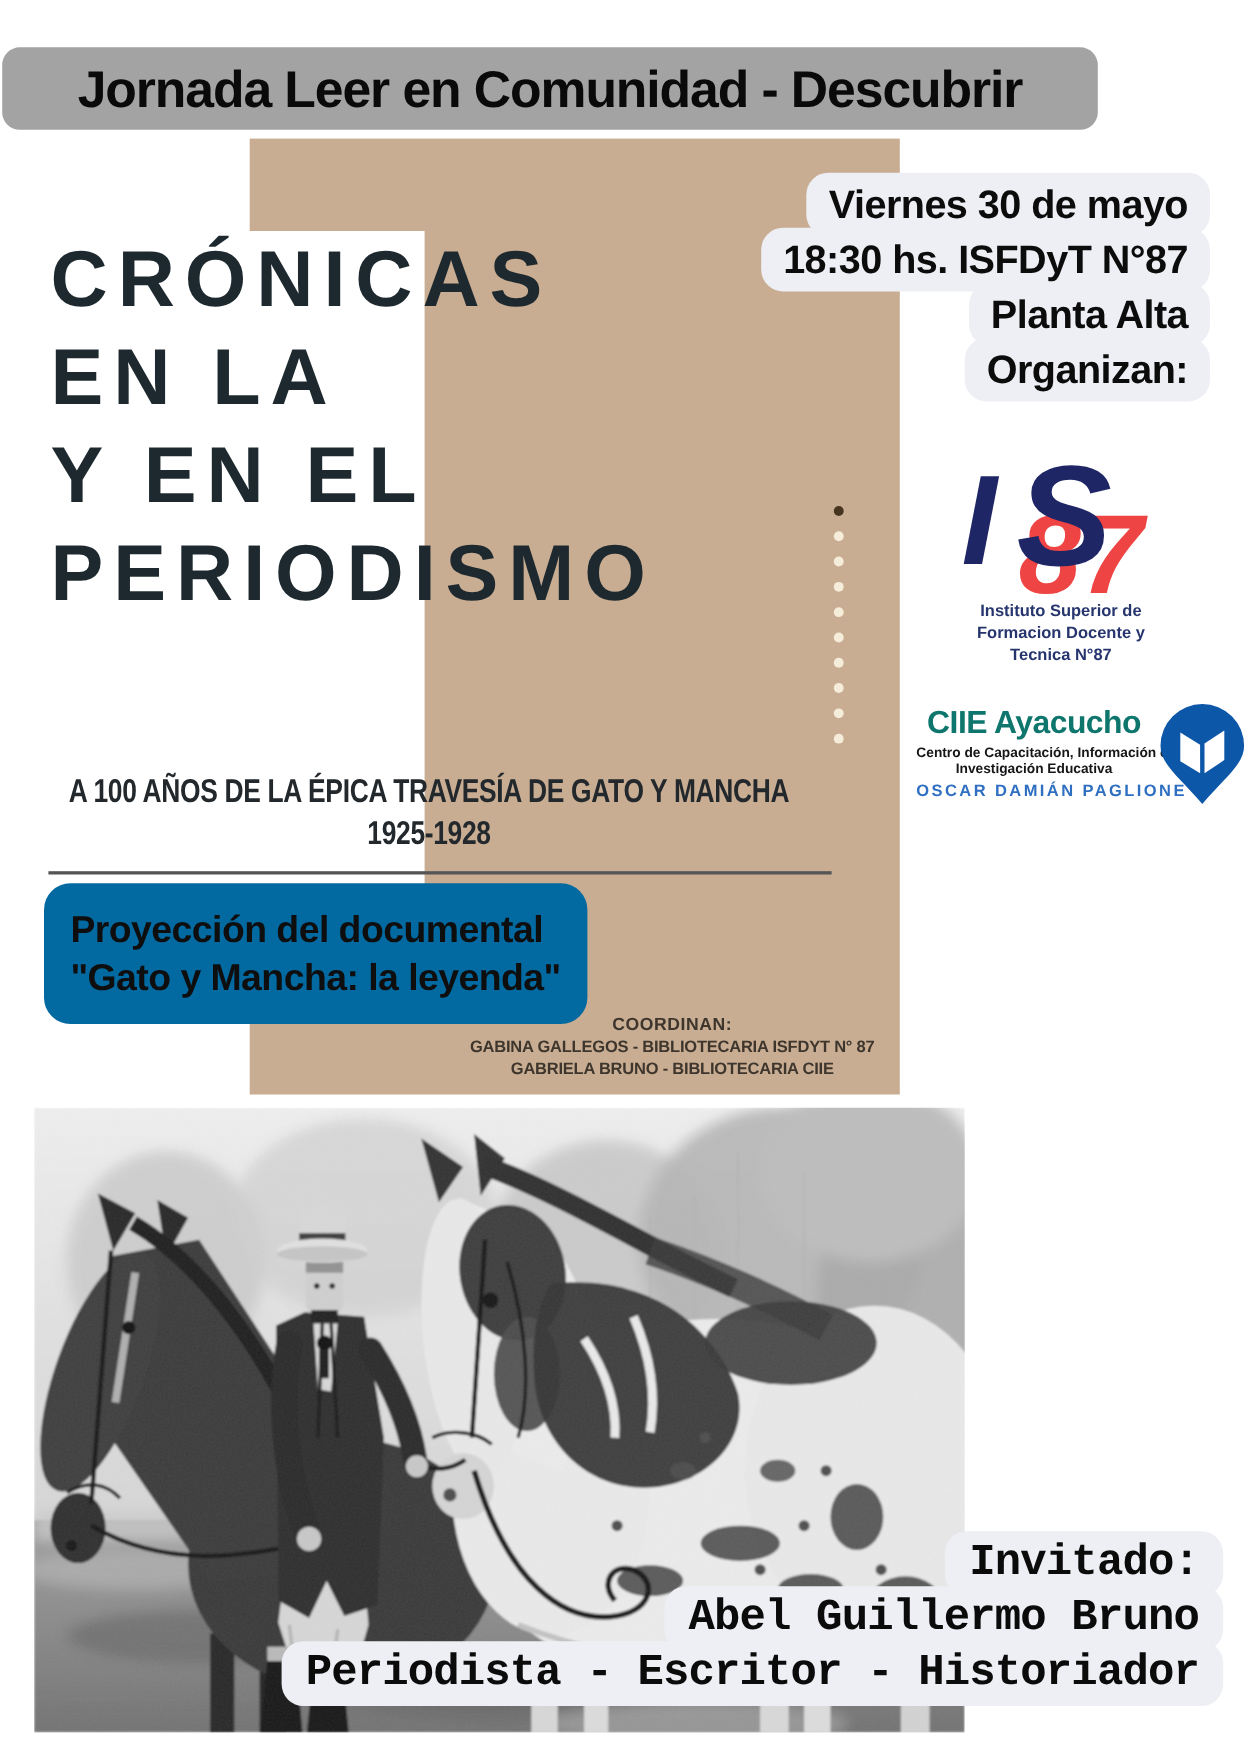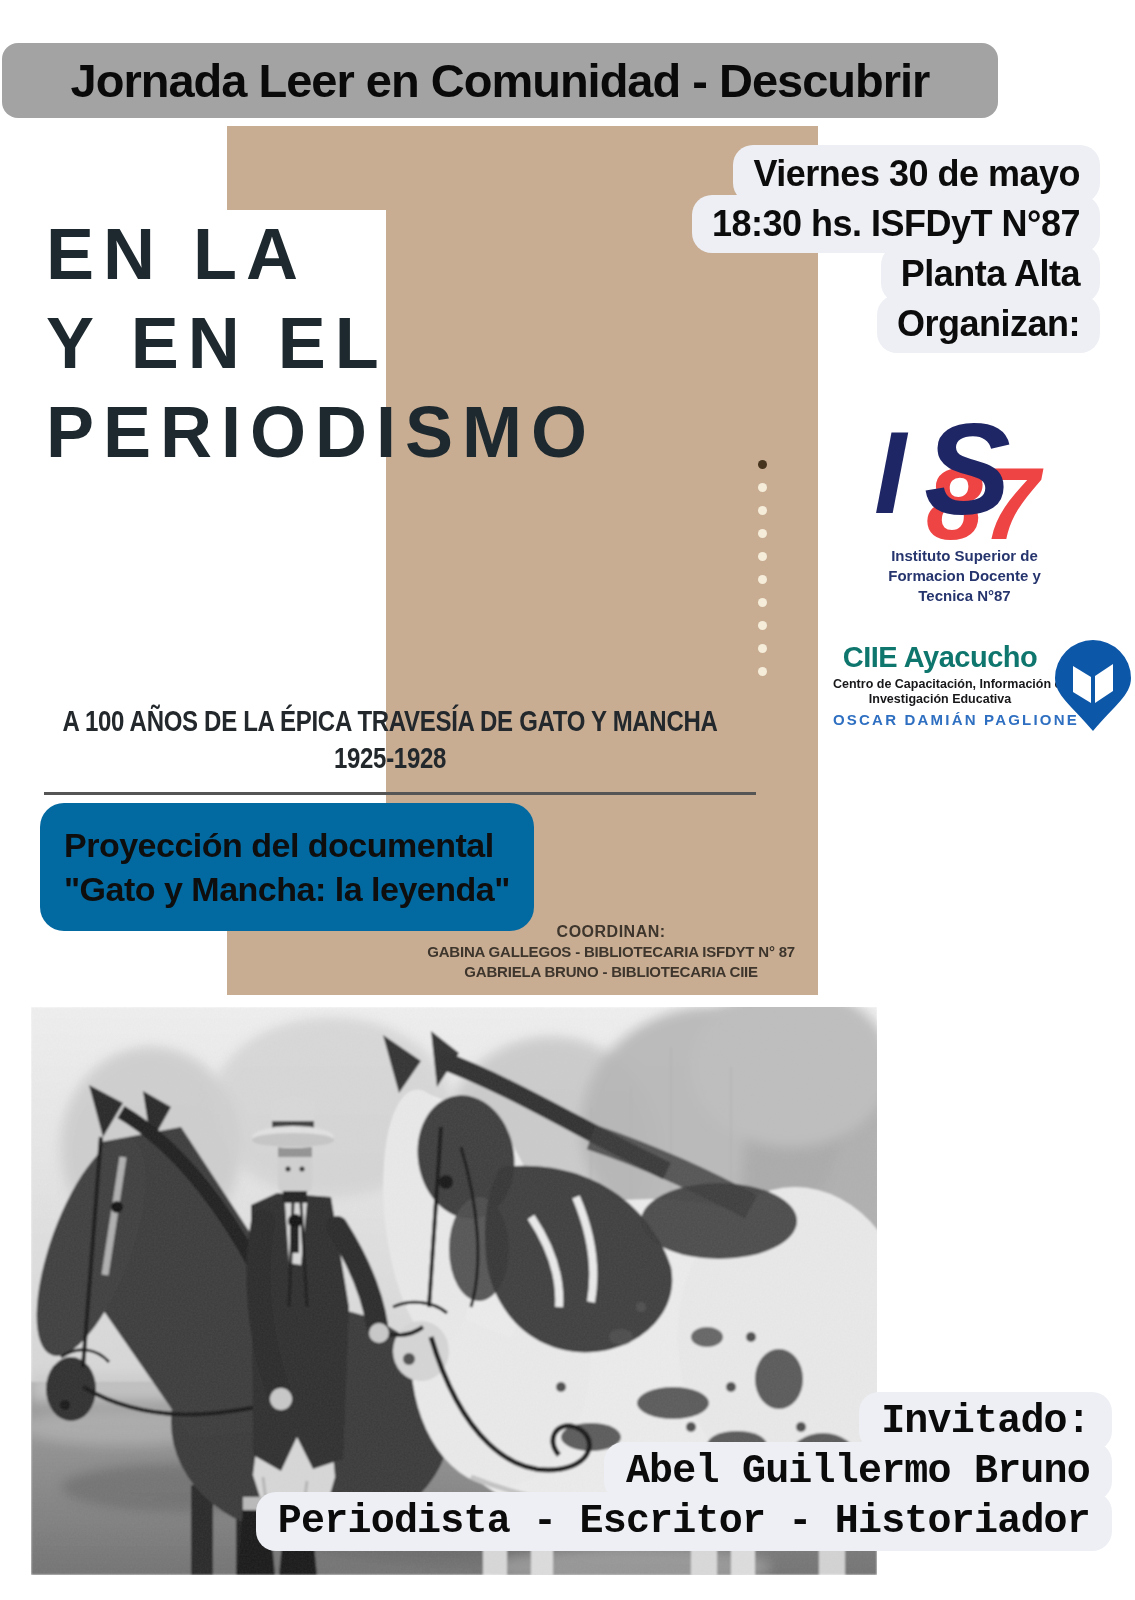--- a/index.html
+++ b/index.html
@@ -20,21 +20,21 @@
     display:flex; align-items:center; justify-content:center;
   }
   .banner-title { font-size:47px; font-weight:800; letter-spacing:-1px; color:#0a0a0a; white-space:nowrap; }
 
   
   .date-box { position:absolute; top:145px; right:35px; z-index:5; display:flex; flex-direction:column; align-items:flex-end; }
   .date-box .line {
     background:#edeff4; border-radius:20px; padding:8px 20px; margin-top:-8px;
     font-size:36px; font-weight:800; letter-spacing:-0.5px; color:#0c0c0c; white-space:nowrap;
   }
-  .date-box .line:first-child { margin-top:0; }
+  .date-box .line:first-child { margin-top:12px; }
 
   
   .main-title { position:absolute; left:46px; top:210px; z-index:3; color:#1d292e; }
   .main-title .t-line { font-size:72px; font-weight:700; letter-spacing:9px; line-height:89px; white-space:nowrap; }
 
   
   .subtitle {
     position:absolute; left:40px; top:702px; width:700px; z-index:3; text-align:center;
     color:#23282c; font-weight:700; font-size:24px; line-height:30px; letter-spacing:-0.3px;
     transform:scaleY(1.25); transform-origin:top center; white-space:nowrap;
@@ -98,20 +98,21 @@
   </div>
 
   <div class="date-box">
     <span class="line">Viernes 30 de mayo</span>
     <span class="line">18:30 hs. ISFDyT N°87</span>
     <span class="line">Planta Alta</span>
     <span class="line">Organizan:</span>
   </div>
 
   <div class="main-title">
+    <div class="t-line">CRÓNICAS</div>
     <div class="t-line">EN LA</div>
     <div class="t-line">Y EN EL</div>
     <div class="t-line">PERIODISMO</div>
   </div>
 
   <div class="subtitle">
     <div>A 100 AÑOS DE LA ÉPICA TRAVESÍA DE GATO Y MANCHA</div>
     <div>1925-1928</div>
   </div>
 

